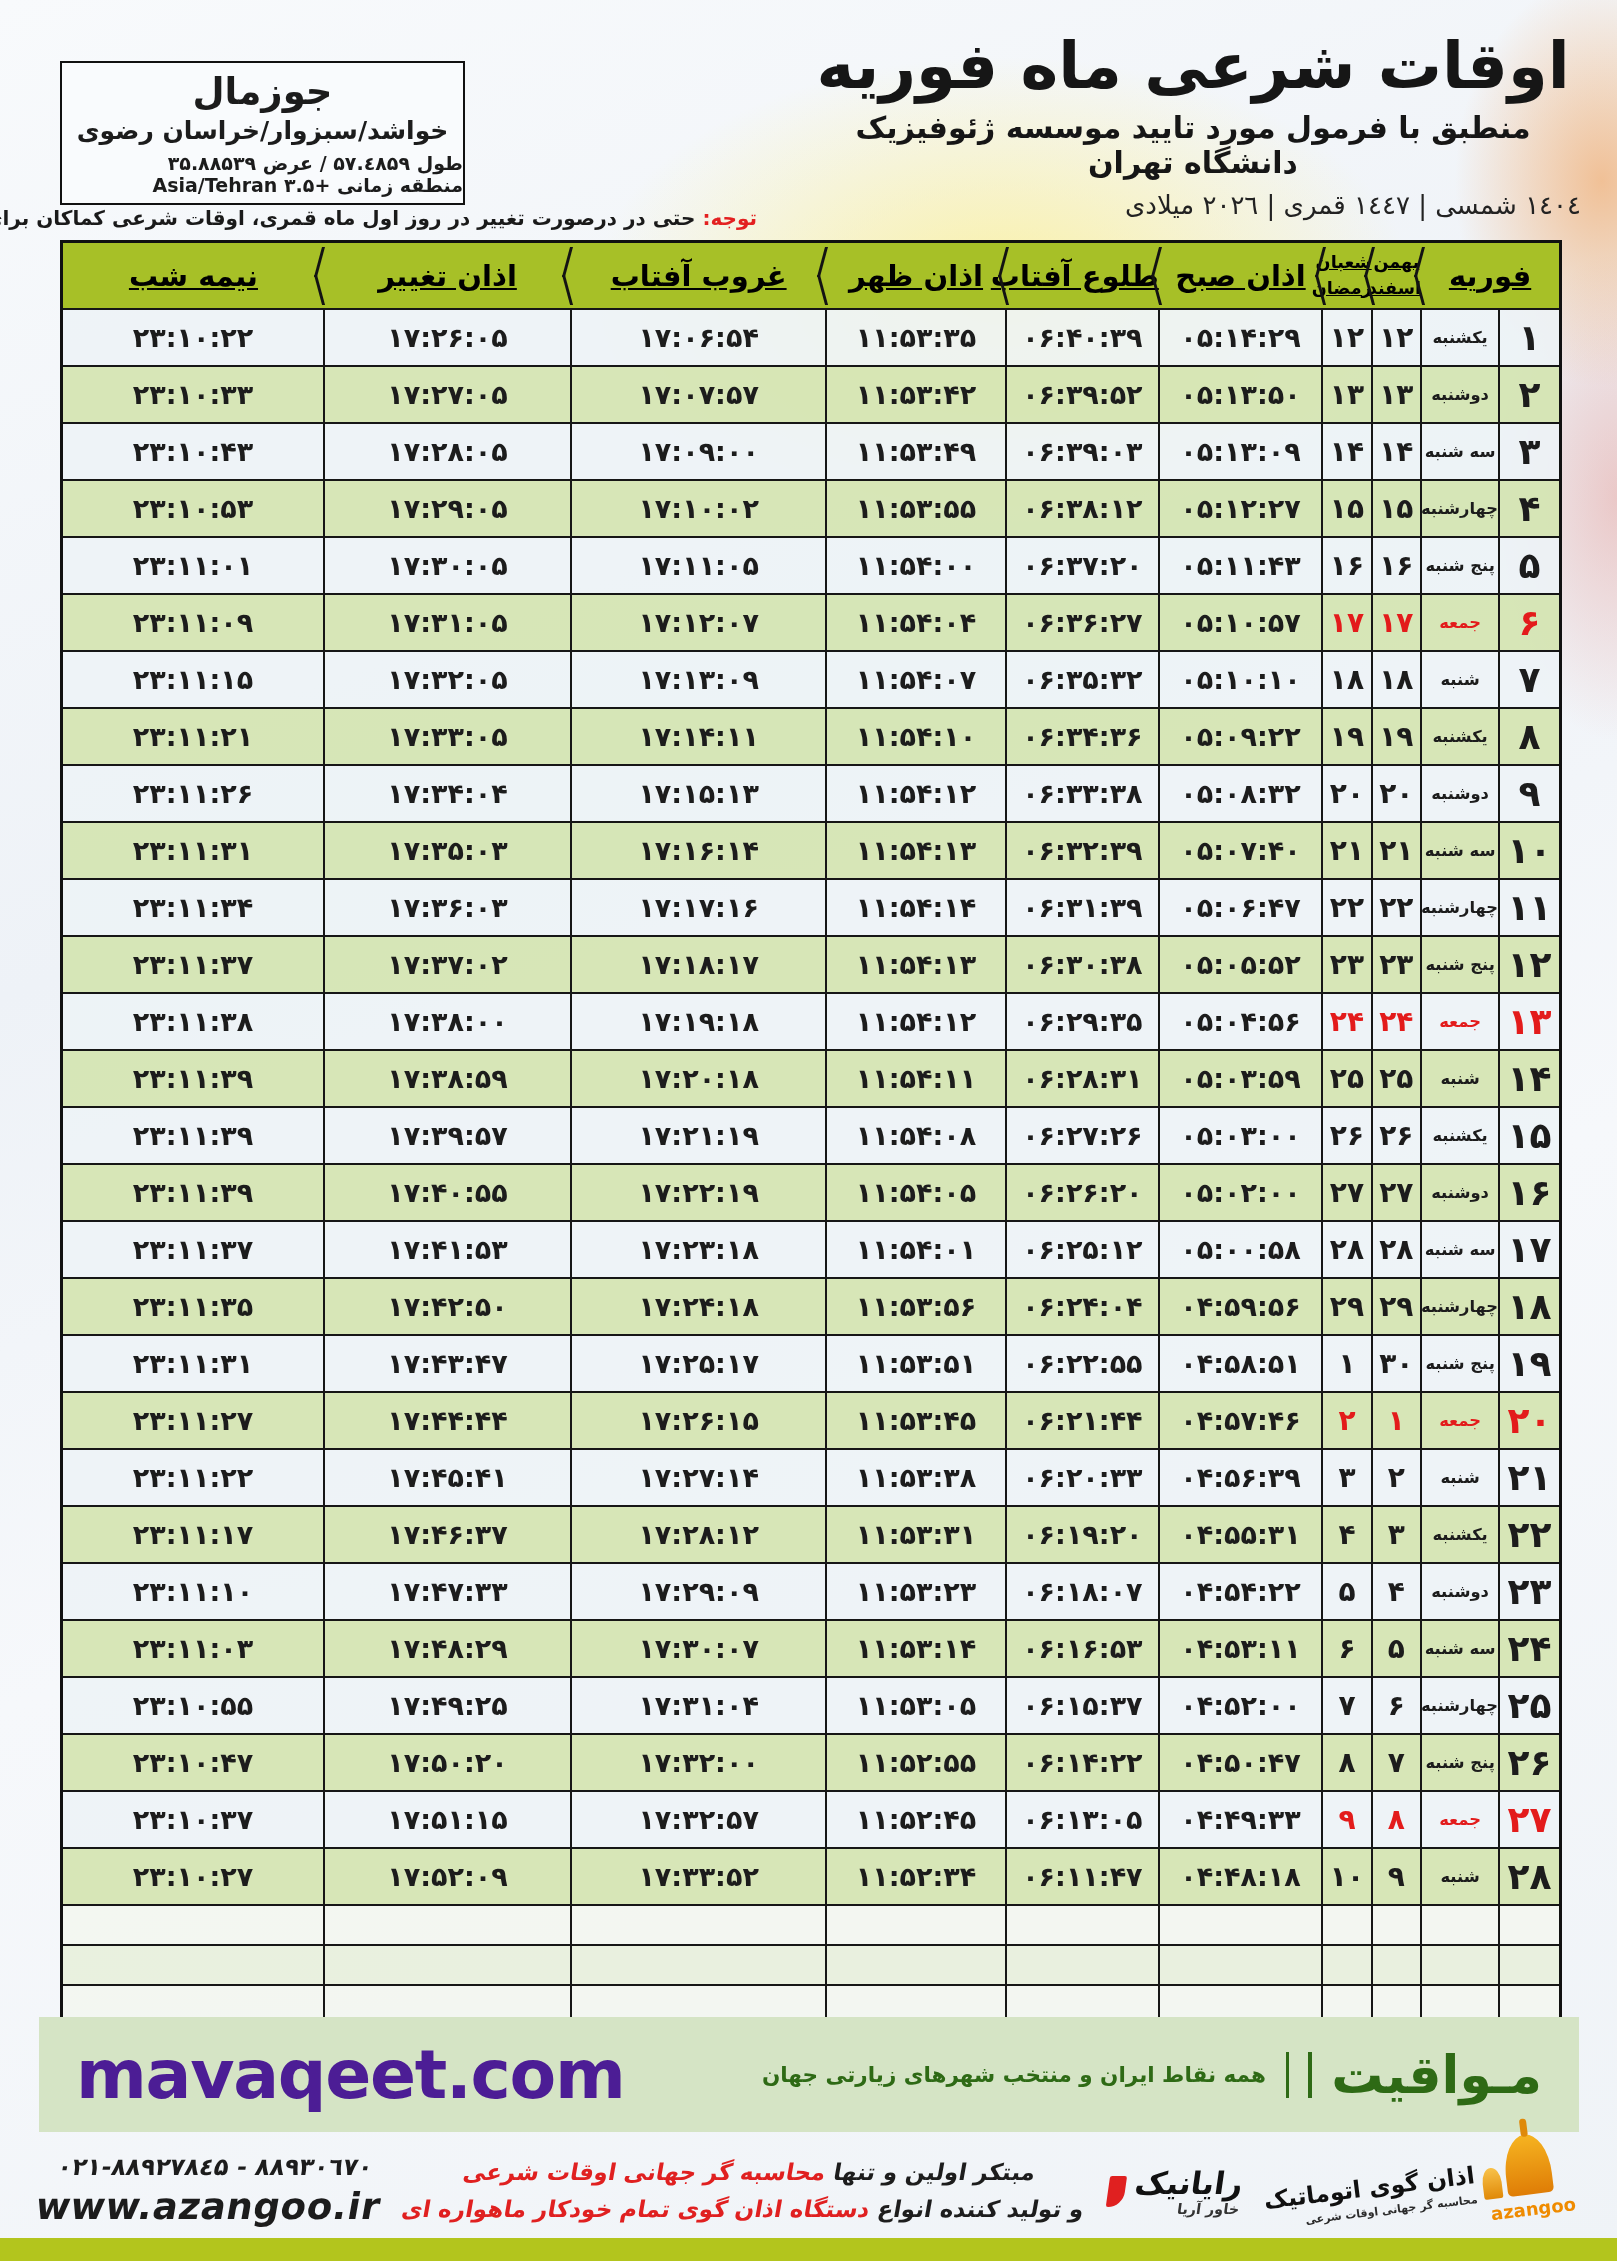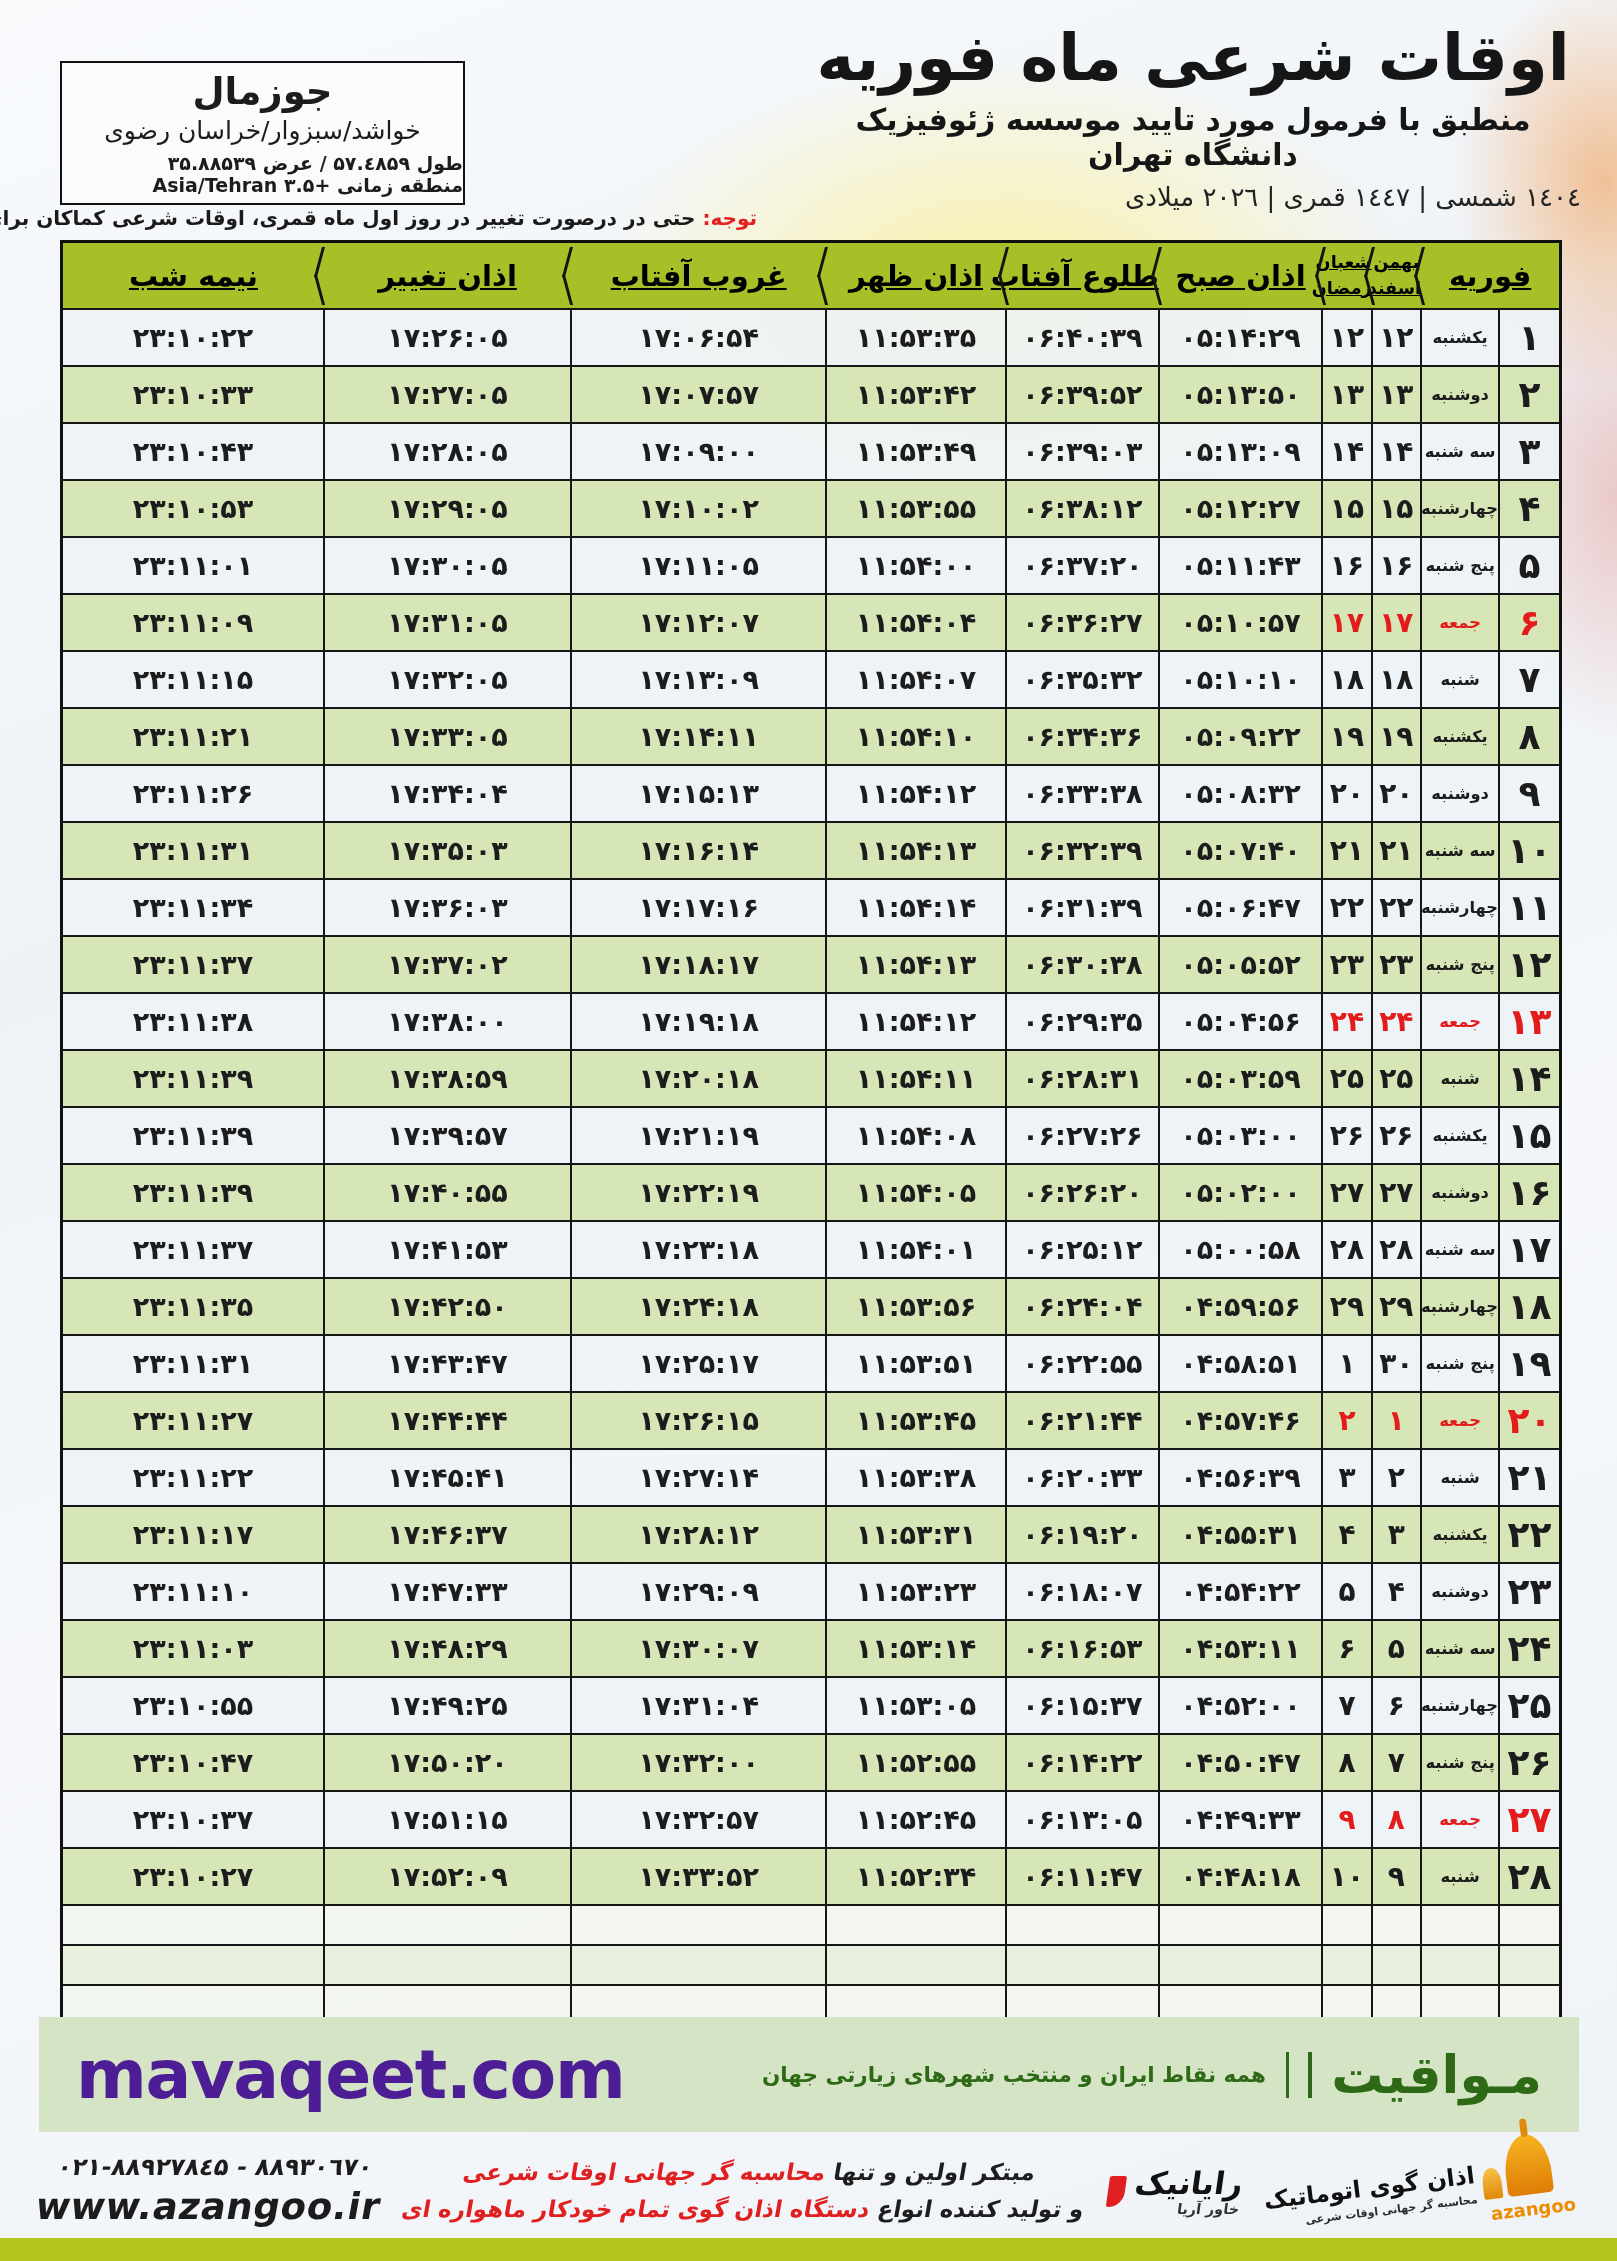--- a/index.html
+++ b/index.html
@@ -6,31 +6,31 @@
   .page{
     position:relative;width:1618px;height:2261px;overflow:hidden;
     font-family:"DejaVu Sans",sans-serif;color:#1c1c1c;
     background:
       radial-gradient(ellipse 587px 339px at 62% 13%, rgba(252,240,150,.85), rgba(252,240,150,0) 70%),
       radial-gradient(ellipse 196px 274px at 99% 8%, rgba(240,150,70,.55), rgba(240,150,70,0) 75%),
       radial-gradient(ellipse 170px 326px at 100% 22%, rgba(225,120,110,.35), rgba(225,120,110,0) 75%),
       linear-gradient(160deg,#f8fafc 0%,#eef2f7 35%,#f6f8fb 60%,#eff3f7 100%);
   }
   
-  .hdr-right{position:absolute;top:22px;right:37px;width:776px;text-align:center;direction:rtl;}
+  .hdr-right{position:absolute;top:30px;right:37px;width:776px;text-align:center;direction:rtl;}
   .hdr-title{font-size:64px;font-weight:800;line-height:1.15;color:#161616;}
   .hdr-sub{font-size:30px;font-weight:700;margin-top:6.5px;color:#161616;}
   .hdr-dates{font-size:26px;font-weight:400;margin-top:10.4px;color:#222;text-align:right;}
   .loc-box{
     position:absolute;top:61px;left:60px;width:401px;height:140px;
     border:2.6px solid #111;background:rgba(248,251,253,.92);
     display:flex;flex-direction:column;justify-content:center;align-items:center;direction:rtl;
   }
   .loc-name{font-size:37px;font-weight:800;}
-  .loc-region{font-size:25px;font-weight:400;margin-top:2.6px;}
+  .loc-region{font-size:25px;font-weight:700;margin-top:2.6px;}
   .loc-coords{font-size:19px;font-weight:600;margin-top:6.5px;direction:rtl;padding-left:44px;}
   .note{
     position:absolute;top:206px;left:60px;width:697px;direction:rtl;text-align:right;
     font-size:20px;font-weight:600;color:#1a1a1a;white-space:nowrap;
   }
   .note .red{color:#e32020;font-weight:800;}
   
   .table-wrap{position:absolute;top:240px;left:60px;width:1502px;}
   table.prayer{width:100%;border-collapse:collapse;table-layout:fixed;direction:rtl;}
   table.prayer th,table.prayer td{

